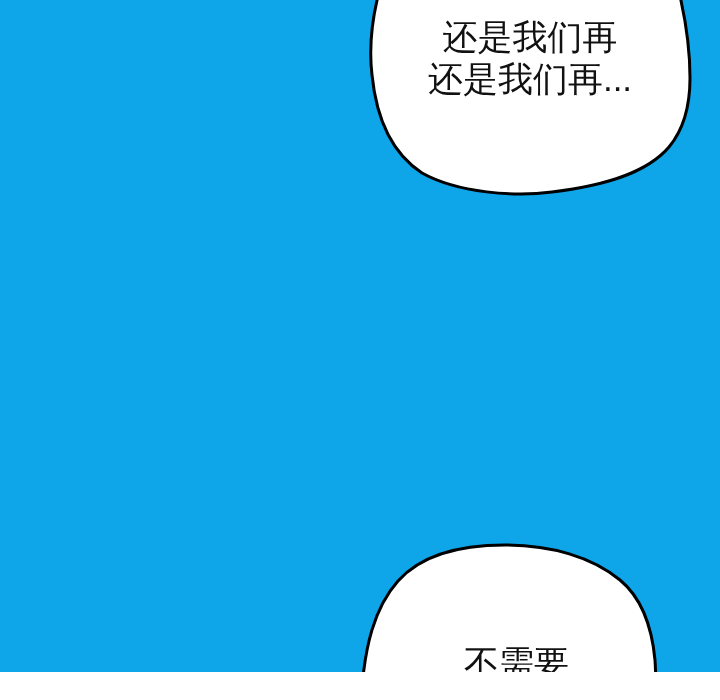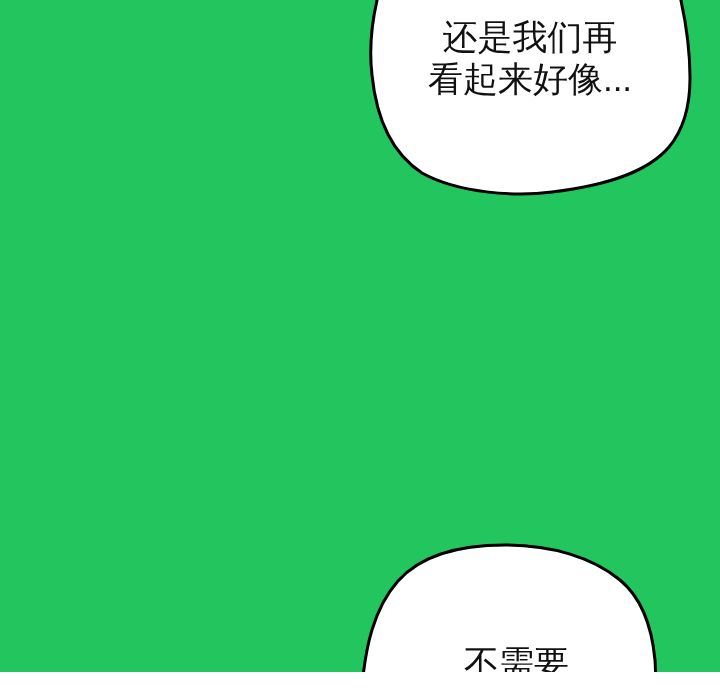--- a/index.html
+++ b/index.html
@@ -1,20 +1,20 @@
 <!DOCTYPE html>
 <html><head>
 <meta charset="utf-8">
 <style>
   html,body{margin:0;padding:0;background:#ffffff;}
   .page{
     position:relative;
     width:720px;height:672px;
     overflow:hidden;
-    background:#22c55e;
+    background:#0ea5e9;
     font-family:"Liberation Sans","DejaVu Sans",sans-serif;
   }
   svg.art{position:absolute;left:0;top:0;width:720px;height:700px;display:block;}
   .bubble-text{
     position:absolute;
     text-align:center;
     color:#111111;
     font-size:35px;
     line-height:42px;
     font-weight:500;
@@ -61,20 +61,20 @@
              C 371,25 369,50 372,75
              C 376,115 390,152 422,173
              C 458,193 515,197 552,192
              C 602,186 646,174 669,147
              C 684,129 690,104 690,78
              C 690,48 685,18 680,-4 Z" stroke-width="3" fill="#ffffff" stroke="#000000"></path>
   </svg>
 
   <div class="bubble-text top">
     <div>还是我们再</div>
-    <div>看起来好像...</div>
+    <div>还是我们再...</div>
   </div>
 
   <div class="bubble-text bottom">
     <div>不需要</div>
   </div>
 
 </div>
 
 </body></html>

